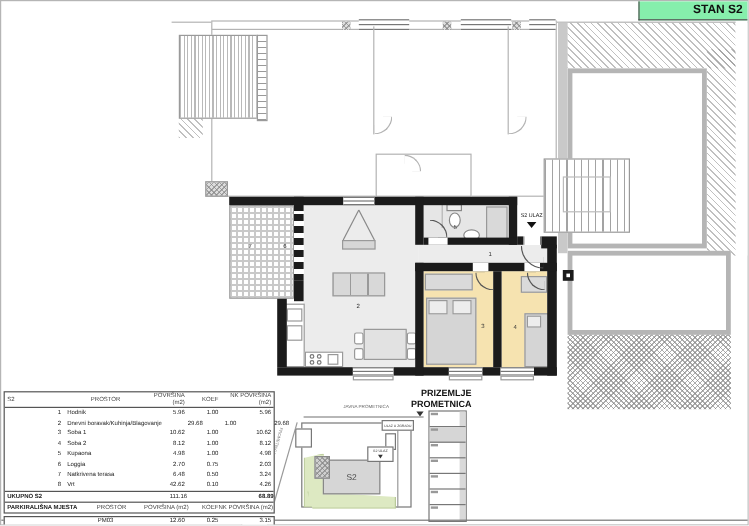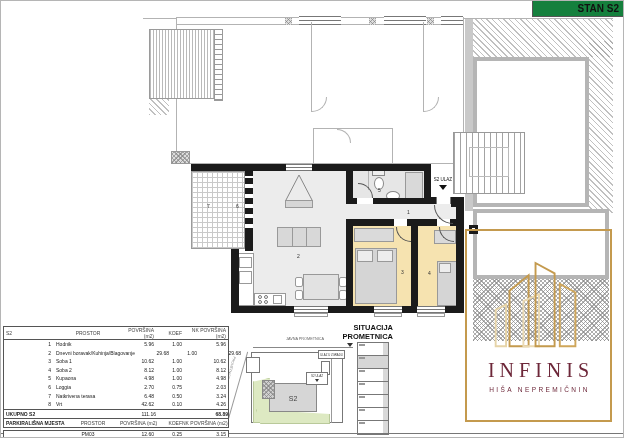--- a/index.html
+++ b/index.html
@@ -21,21 +21,21 @@
   .treads{position:absolute;background-color:#fff;background-image:repeating-linear-gradient(90deg,#a3a3a3 0 1px,transparent 1px 6px);border:1px solid #999;}
   .arc{position:absolute;border:1px solid #555;background:transparent;}
   .arc-tr{border-radius:0 100% 0 0;border-left:none;border-bottom:none;}
   .arc-bl{border-radius:0 0 0 100%;border-right:none;border-top:none;}
   .arc-br{border-radius:0 0 100% 0;border-left:none;border-top:none;}
   .furn{position:absolute;border:1px solid #999;background:#dcdcdc;}
   .furnW{position:absolute;border:1px solid #999;background:#fff;}
   .roomlabel{position:absolute;font-size:5px;color:#333;line-height:5px;}
   .fill{position:absolute;}
   
-  #titlebox{position:absolute;right:0;top:0;width:91px;height:16px;border-left:1px solid #555;border-bottom:1px solid #555;background:#15803d;font-weight:bold;font-size:10px;line-height:15px;text-align:right;padding-right:4px;color:#111;z-index:40;}
+  #titlebox{position:absolute;right:0;top:0;width:91px;height:16px;border-left:1px solid #555;border-bottom:1px solid #555;background:#86efac;font-weight:bold;font-size:10px;line-height:15px;text-align:right;padding-right:4px;color:#111;z-index:40;}
   
   #atbl{position:absolute;left:2px;top:325px;width:226px;font-size:5px;color:#222;z-index:30;background:#fff;}
   .tbox{border:1px solid #555;}
   .th{display:flex;height:13px;align-items:center;border-bottom:1px solid #555;color:#444;}
   .tr{display:flex;height:8.6px;line-height:8.6px;white-space:nowrap;}
   .trt{display:flex;height:9px;line-height:9px;border-top:1px solid #555;font-weight:bold;white-space:nowrap;}
   .c-num{width:50px;text-align:right;padding-right:3px;flex:none;}
   .c-name{flex:1;text-align:left;padding-left:2px;overflow:visible;}
   .c-area{width:34px;text-align:right;flex:none;}
   .c-koef{width:28px;text-align:right;flex:none;}
@@ -170,34 +170,23 @@
   <div class="roomlabel" style="left:406px;top:209px;">1</div>
   <div class="roomlabel" style="left:296px;top:253px;">2</div>
   <div class="roomlabel" style="left:400px;top:269px;">3</div>
   <div class="roomlabel" style="left:427px;top:270px;">4</div>
   <div class="roomlabel" style="left:377px;top:187px;">5</div>
   <div class="roomlabel" style="left:235px;top:203px;">6</div>
   <div class="roomlabel" style="left:206px;top:203px;">7</div>
   <div class="abs" style="left:424px;top:176px;width:36px;text-align:center;font-size:4.5px;color:#111;">S2 ULAZ</div>
   <div class="abs" style="left:438px;top:184px;width:0;height:0;border-left:4px solid transparent;border-right:4px solid transparent;border-top:5px solid #111;"></div>
 
-  <div id="logo">
-    <svg width="104" height="116" viewBox="0 0 120 115" style="margin-top:10px;">
-      <polygon points="10,112 10,70 22,64 22,112" fill="none" stroke="#e6d4a8" stroke-width="2.2"></polygon>
-      <polygon points="26,112 26,48 48,30 48,112" fill="none" stroke="#c49a4e" stroke-width="2.2"></polygon>
-      <polygon points="42,112 42,60 60,52 60,112" fill="none" stroke="#ead9b2" stroke-width="2.2"></polygon>
-      <polygon points="56,112 56,16 78,28 78,112" fill="none" stroke="#c49a4e" stroke-width="2.2"></polygon>
-      <polygon points="84,112 84,40 102,50 102,112" fill="none" stroke="#cfa65a" stroke-width="2.2"></polygon>
-    </svg>
-    <div class="brand">INFINIS</div>
-    <div class="tagline">HIŠA NEPREMIČNIN</div>
-  </div>
 
   <div id="sp-title">
-    <div>SITUACIJA</div>
+    <div>PRIZEMLJE</div>
     <div>PROMETNICA</div>
   </div>
   <div class="abs" style="left:346px;top:342px;width:0;height:0;border-left:3px solid transparent;border-right:3px solid transparent;border-top:4px solid #333;"></div>
   <div class="sp-label" style="left:285px;top:336px;font-size:3.8px;color:#666;">JAVNA PROMETNICA</div>
   <div class="thin" style="left:252px;top:346px;width:100px;height:1px;background:#888;"></div>
   <div class="abs" style="left:226px;top:345px;width:22px;height:100px;transform:rotate(16deg);transform-origin:top left;border-left:1px solid #999;border-right:1px solid #999;background:#fff;overflow:hidden;">
     <span style="writing-mode:vertical-rl;font-size:3.5px;color:#888;margin-left:7px;margin-top:8px;display:inline-block;">PROMETNICA</span>
   </div>
   <div class="abs" style="left:250px;top:351px;width:92px;height:71px;border:1px solid #777;background:#fff;"></div>
   <div class="thin" style="left:330px;top:351px;width:1px;height:71px;background:#999;"></div>

